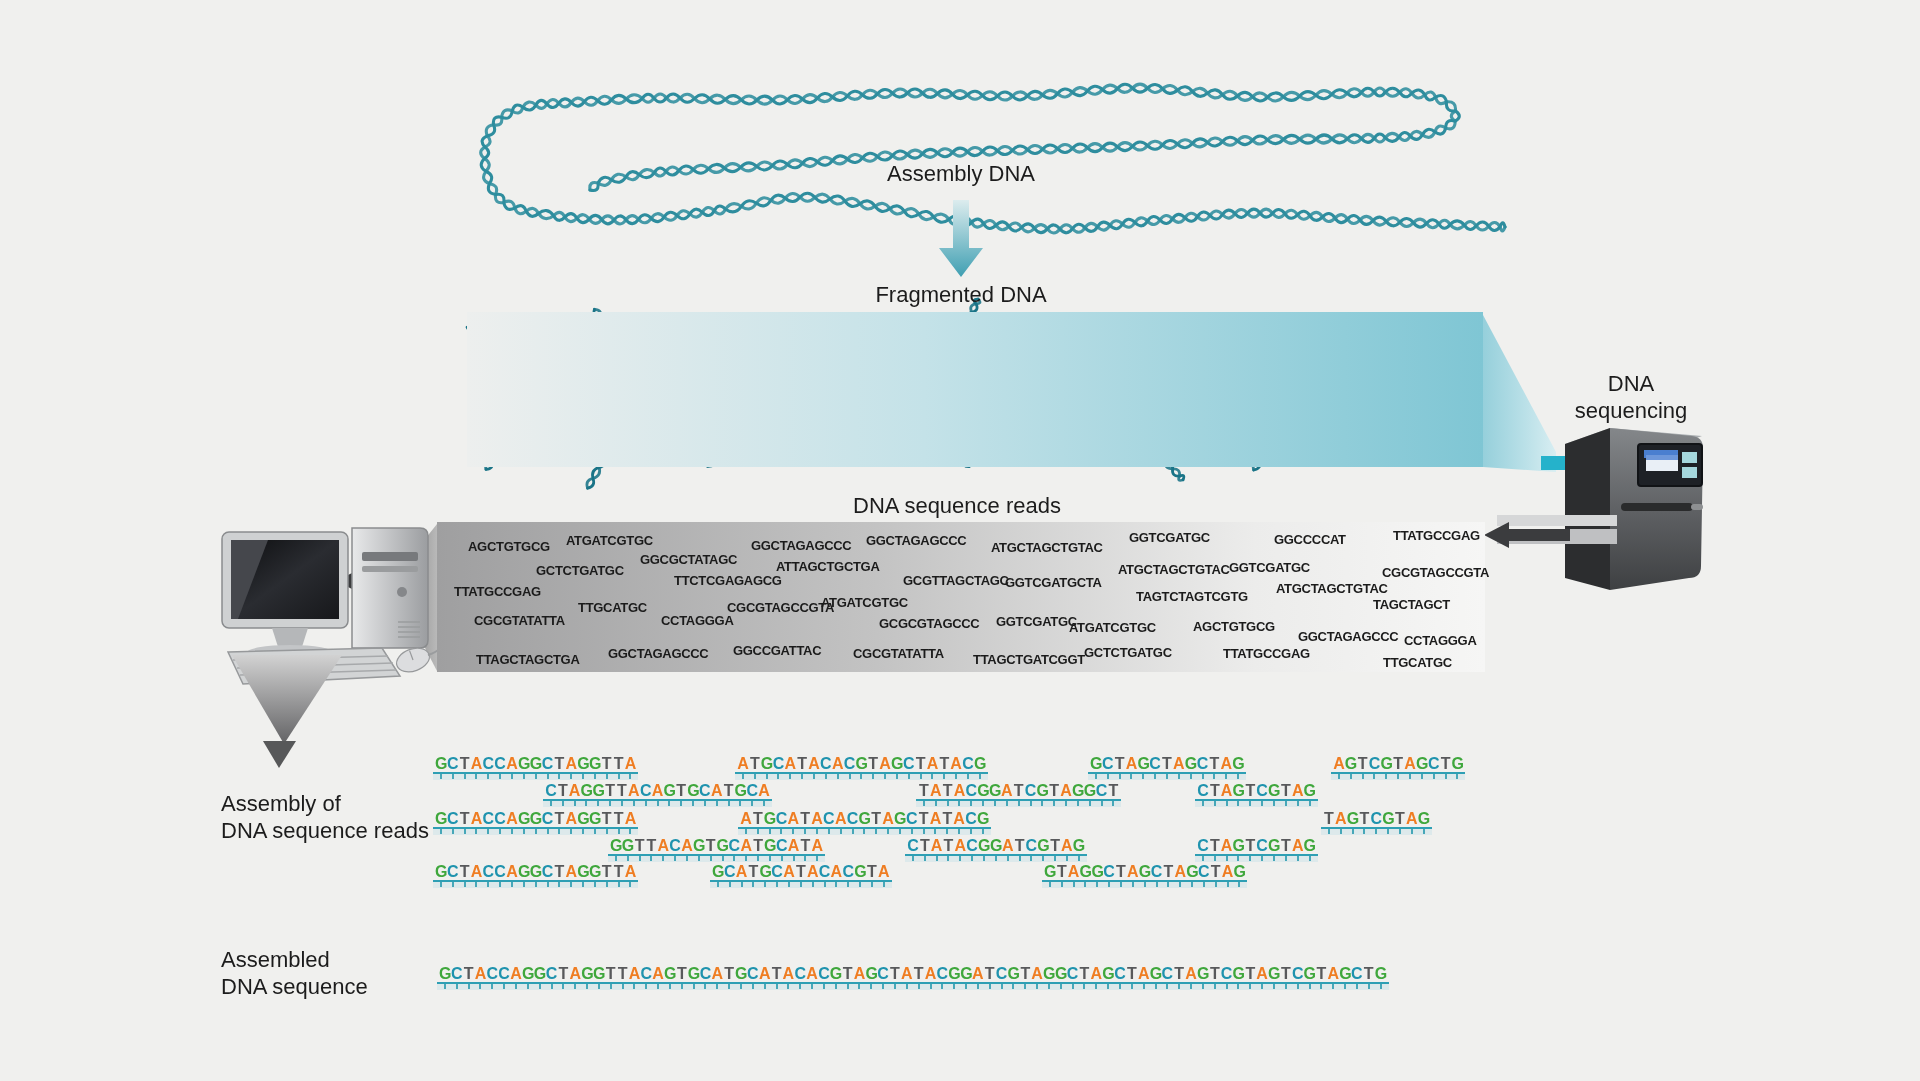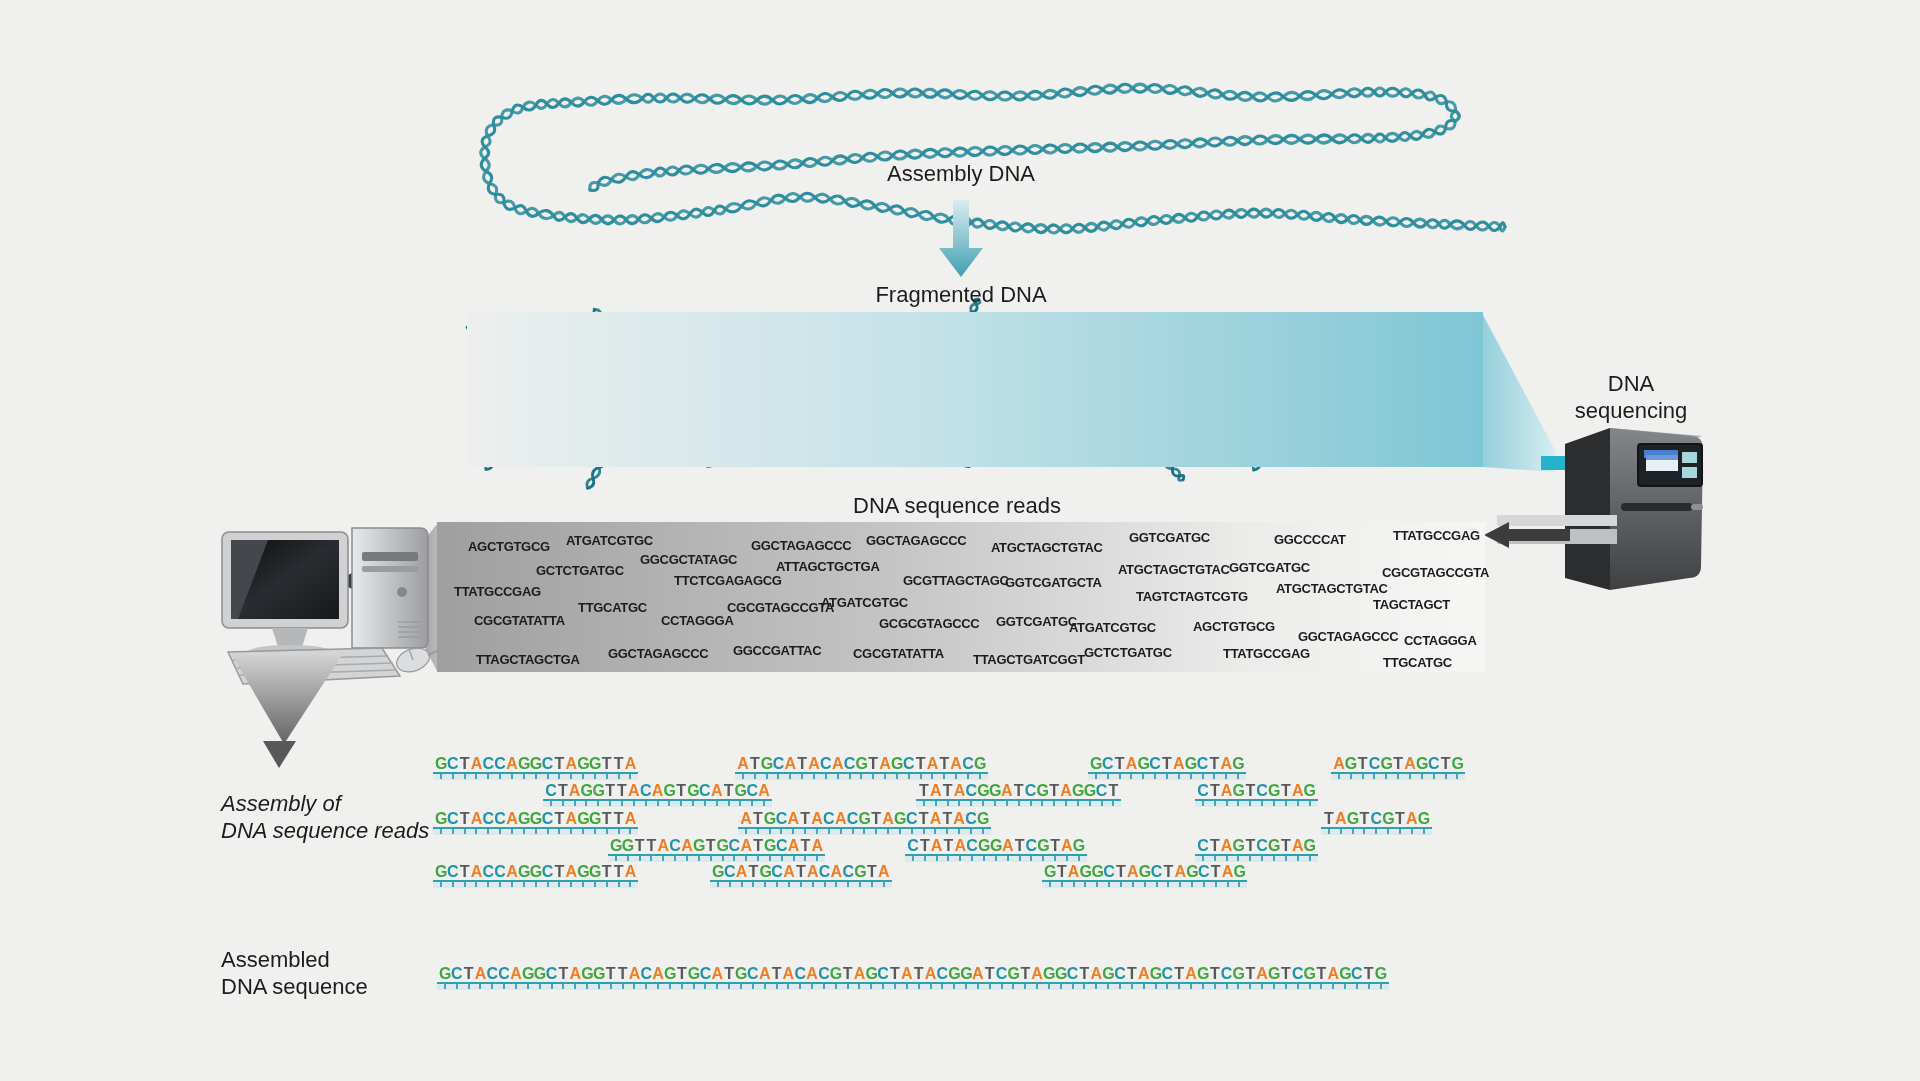--- a/index.html
+++ b/index.html
@@ -235,21 +235,21 @@
       <span class="read" style="left: 39px; top: 131px;">TTAGCTAGCTGA</span>
       <span class="read" style="left: 171px; top: 125px;">GGCTAGAGCCC</span>
       <span class="read" style="left: 296px; top: 122px;">GGCCGATTAC</span>
       <span class="read" style="left: 416px; top: 125px;">CGCGTATATTA</span>
       <span class="read" style="left: 536px; top: 131px;">TTAGCTGATCGGT</span>
       <span class="read" style="left: 647px; top: 124px;">GCTCTGATGC</span>
       <span class="read" style="left: 786px; top: 125px;">TTATGCCGAG</span>
       <span class="read" style="left: 946px; top: 134px;">TTGCATGC</span>
     </div>
 
-  <div class="lbl" style="left:221px;top:790px;font-style:italic;">
+  <div class="lbl" style="left:221px;top:790px;">
     <div>Assembly of</div>
     <div>DNA sequence reads</div>
   </div>
 
   <div id="assembly-rows">
       <div class="seg" style="left: 435px; top: 756px; width: 201.45px;">
         <div class="rband"></div>
         <div class="letters">
           <span class="base" style="color: rgb(63, 167, 60);">G</span>
           <span class="base" style="color: rgb(31, 147, 174);">C</span>

